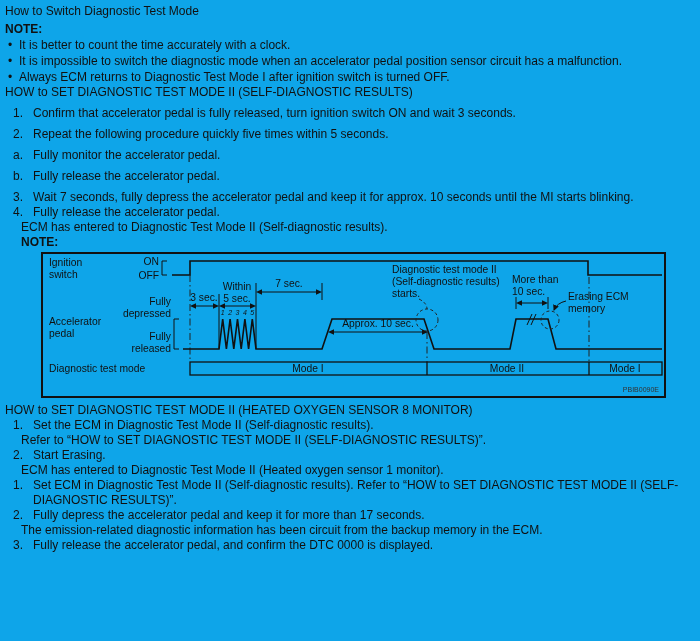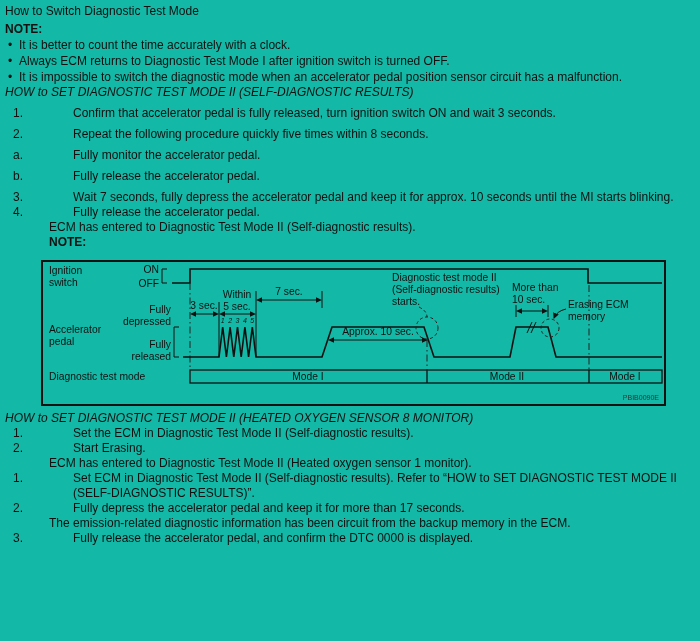--- a/index.html
+++ b/index.html
@@ -1,32 +1,32 @@
 <!DOCTYPE html>
 <html><head>
 <meta charset="utf-8">
 <style>
   html,body { margin:0; padding:0; background:#fff; }
   .doc {
     position:relative; width:700px; height:641px; box-sizing:border-box;
-    padding:4px 5px 0 5px; background:#14b8a6; color:#111;
+    padding:4px 5px 0 5px; background:#0ea5e9; color:#111;
     font:12px/15px "Liberation Sans", sans-serif; overflow:hidden;
   }
   .title { margin-bottom:2px; }
   .bold { font-weight:700; }
   .noteline { font-weight:700; line-height:16px; }
   .bullet { position:relative; padding-left:14px; font-weight:400; line-height:16px; }
   .bullet::before { content:"\2022"; position:absolute; left:3px; }
-  .heading { line-height:15px;font-style:italic; }
+  .heading { line-height:15px; }
   .gapb { margin-bottom:6px; }
   .step { display:flex; }
   .step .num { flex:none; width:20px; margin-left:8px; }
-  .step .txt { flex:1; padding-right:2px;margin-left:40px; }
-  .sub { margin-left:44px; }
-  .fig { margin:10px 0 5px 36px; }
+  .step .txt { flex:1; padding-right:2px; }
+  .sub { margin-left:16px; }
+  .fig { margin:2px 0 5px 36px; }
   .fig svg { display:block; }
 
   
   .sv-text { font-family:"Liberation Sans", sans-serif; font-size:10.3px; fill:#111; }
   .sv-small { font-size:7px; font-style:italic; }
   .sv-code { font-size:7px; fill:#333; }
   .box { fill:none; stroke:#111; stroke-width:2; }
   .wave { fill:none; stroke:#111; stroke-width:1.6; }
   .thin { fill:none; stroke:#111; stroke-width:1; }
   .band { fill:none; stroke:#111; stroke-width:1.3; }
@@ -35,32 +35,32 @@
   .ah { fill:#111; stroke:none; }
 </style>
 </head>
 <body>
 
 <div class="doc">
 
   <div class="title">How to Switch Diagnostic Test Mode</div>
   <div class="noteline">NOTE:</div>
   <div class="bullet">It is better to count the time accurately with a clock.</div>
+  <div class="bullet">It is impossible to switch the diagnostic mode when an accelerator pedal position sensor circuit has a malfunction.</div>
   <div class="bullet">Always ECM returns to Diagnostic Test Mode I after ignition switch is turned OFF.</div>
-  <div class="bullet">It is impossible to switch the diagnostic mode when an accelerator pedal position sensor circuit has a malfunction.</div>
 
   <div class="heading gapb">HOW to SET DIAGNOSTIC TEST MODE II (SELF-DIAGNOSTIC RESULTS)</div>
 
   <div class="step gapb">
     <span class="num">1.</span>
     <span class="txt">Confirm that accelerator pedal is fully released, turn ignition switch ON and wait 3 seconds.</span>
   </div>
   <div class="step gapb">
     <span class="num">2.</span>
-    <span class="txt">Repeat the following procedure quickly five times within 8 seconds.</span>
+    <span class="txt">Repeat the following procedure quickly five times within 5 seconds.</span>
   </div>
   <div class="step gapb">
     <span class="num">a.</span>
     <span class="txt">Fully monitor the accelerator pedal.</span>
   </div>
   <div class="step gapb">
     <span class="num">b.</span>
     <span class="txt">Fully release the accelerator pedal.</span>
   </div>
   <div class="step">
@@ -160,20 +160,21 @@
 
       <text class="sv-text sv-code" x="618" y="140" text-anchor="end">PBIB0090E</text>
     </svg>
   </div>
 
   <div class="heading">HOW to SET DIAGNOSTIC TEST MODE II (HEATED OXYGEN SENSOR 8 MONITOR)</div>
   <div class="step">
     <span class="num">1.</span>
     <span class="txt">Set the ECM in Diagnostic Test Mode II (Self-diagnostic results).</span>
   </div>
+  <div class="sub">Refer to “HOW to SET DIAGNOSTIC TEST MODE II (SELF-DIAGNOSTIC RESULTS)”.</div>
   <div class="step">
     <span class="num">2.</span>
     <span class="txt">Start Erasing.</span>
   </div>
   <div class="sub">ECM has entered to Diagnostic Test Mode II (Heated oxygen sensor 1 monitor).</div>
 
   <div class="step">
     <span class="num">1.</span>
     <span class="txt">Set ECM in Diagnostic Test Mode II (Self-diagnostic results). Refer to “HOW to SET DIAGNOSTIC TEST MODE II (SELF-DIAGNOSTIC RESULTS)”.</span>
   </div>

